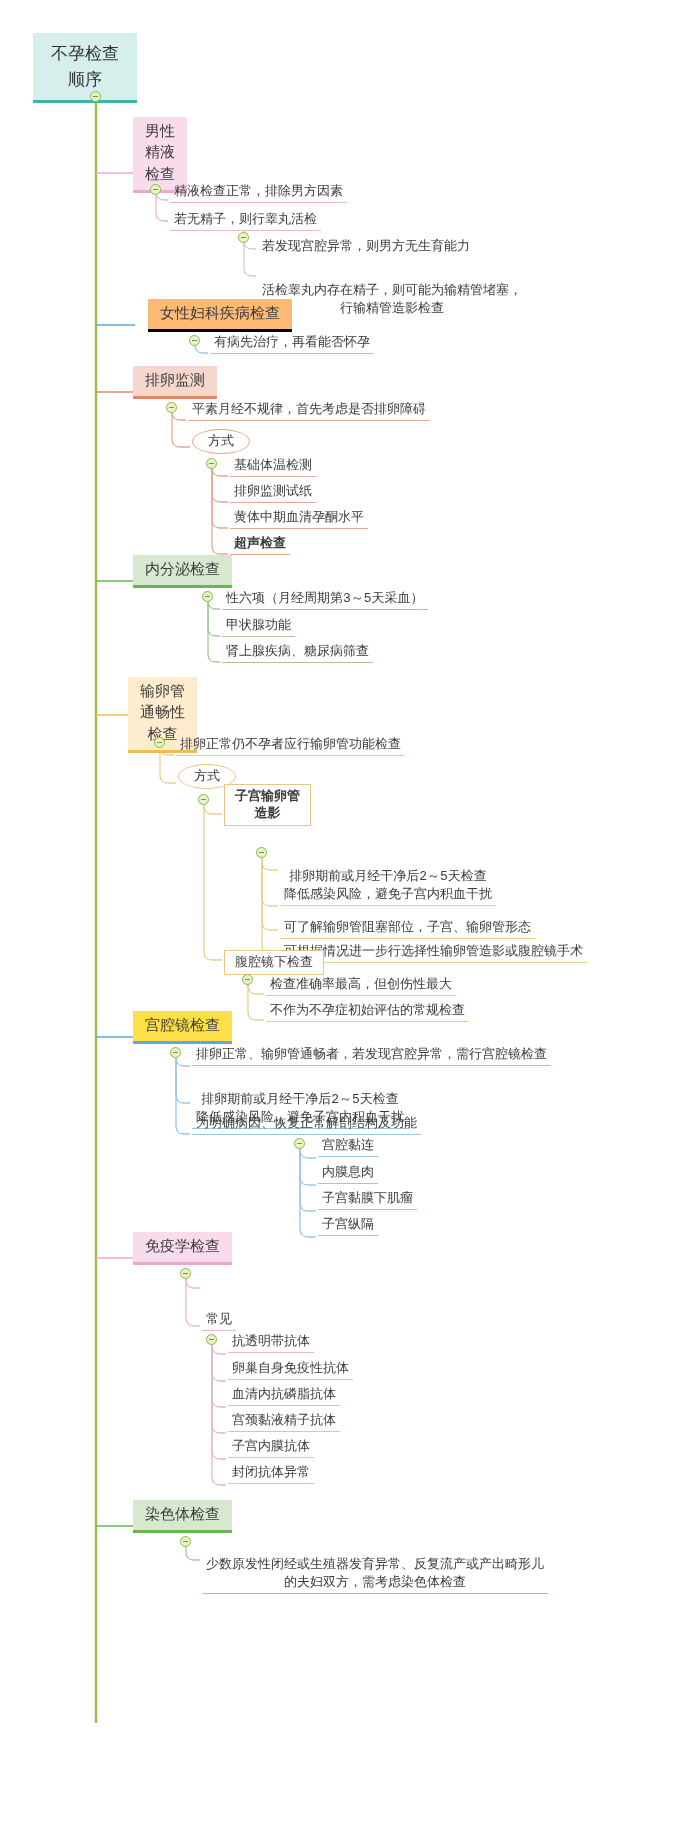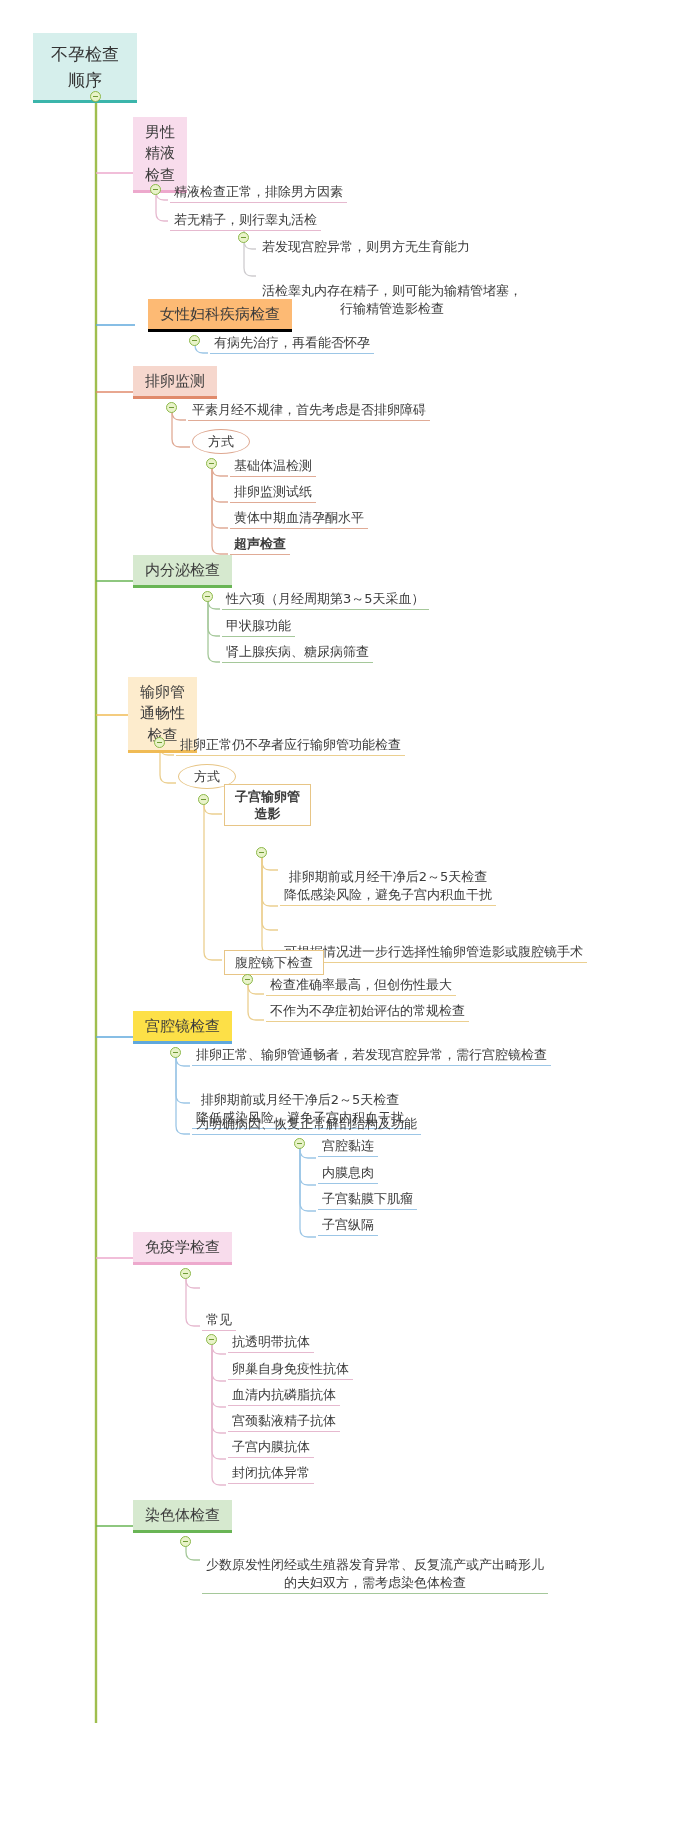--- a/index.html
+++ b/index.html
@@ -19,20 +19,21 @@
     position: absolute;
     left: 0; top: 0;
     width: 690px; height: 1821px;
     pointer-events: none;
   }
   .node {
     position: absolute;
     white-space: nowrap;
     color: #3c3c3c;
     line-height: 1.32;
+    font-family: Liberation Mono, monospace;
   }
   
   .root-node {
     background: #d6efec;
     border-bottom: 3px solid #3bb5ab;
     font-size: 17px;
     text-align: center;
     padding: 9px 18px 7px 18px;
     line-height: 1.5;
     color: #333;
@@ -274,20 +275,23 @@
   <div class="node boxed orange bold" style="left:224px; top:784px;">
     <span style="white-space:pre-line;">子宫输卵管
 造影</span>
   </div>
   <div class="toggle" style="left:256px; top:847px;"></div>
 
   <div class="node leaf ul-orange multi" style="left:280px; top:850px;">
     <span>排卵期前或月经干净后2～5天检查
 降低感染风险，避免子宫内积血干扰</span>
   </div>
+  <div class="node leaf ul-orange" style="left:280px; top:918px;">
+    <span>可了解输卵管阻塞部位，子宫、输卵管形态</span>
+  </div>
   <div class="node leaf ul-orange" style="left:280px; top:942px;">
     <span>可根据情况进一步行选择性输卵管造影或腹腔镜手术</span>
   </div>
 
   <div class="node boxed orange" style="left:224px; top:950px;">
     <span>腹腔镜下检查</span>
   </div>
   <div class="toggle" style="left:242px; top:974px;"></div>
 
   <div class="node leaf ul-orange" style="left:266px; top:975px;">

